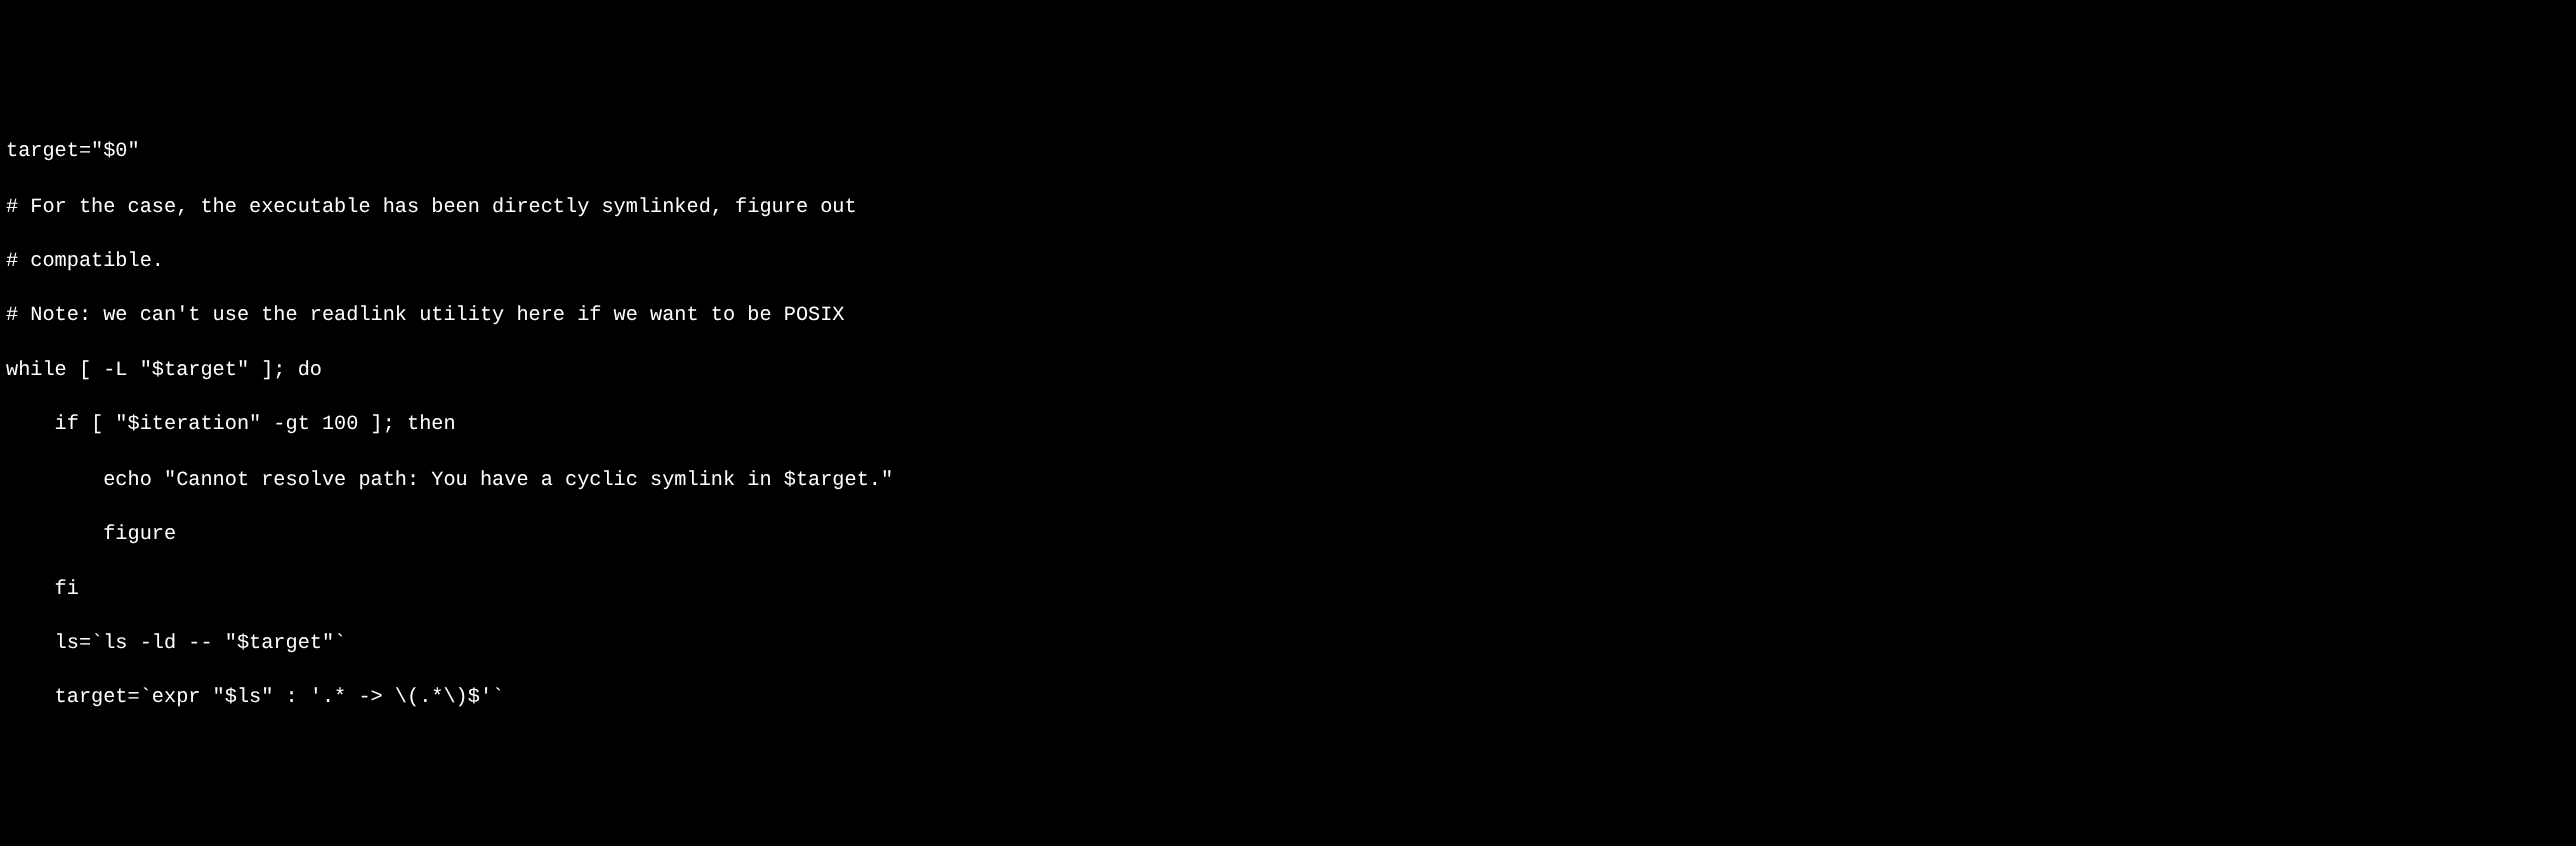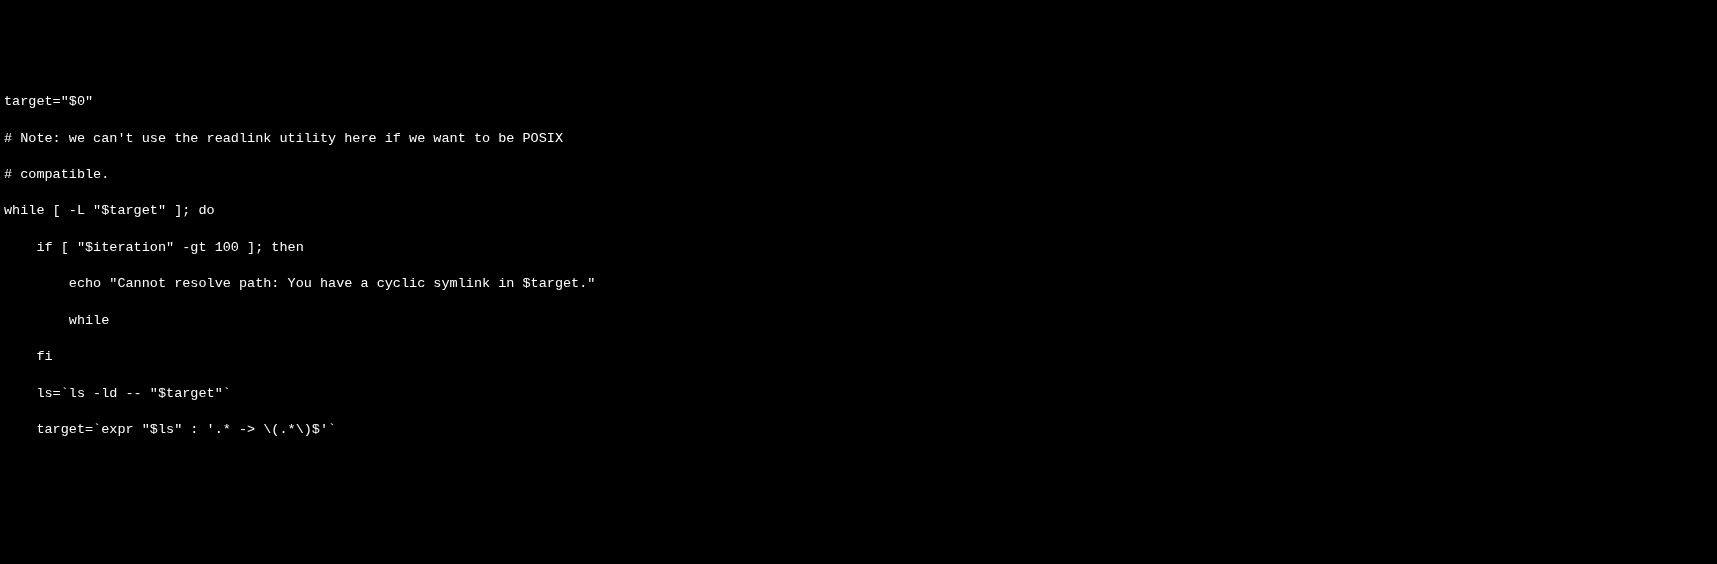--- a/index.html
+++ b/index.html
@@ -23,26 +23,27 @@
       white-space: pre;
     }
   </style>
 </head>
 <body>
 
 
 
 <div>
 <div class="terminal-line">target="$0"</div>
+<div class="terminal-line"># For the case, the executable has been directly symlinked, figure out</div>
+<div class="terminal-line"># compatible.</div>
 <div class="terminal-line"># Note: we can't use the readlink utility here if we want to be POSIX</div>
-<div class="terminal-line"># compatible.</div>
 <div class="terminal-line">while [ -L "$target" ]; do</div>
 <div class="terminal-line">    if [ "$iteration" -gt 100 ]; then</div>
 <div class="terminal-line">        echo "Cannot resolve path: You have a cyclic symlink in $target."</div>
-<div class="terminal-line">        while</div>
+<div class="terminal-line">        figure</div>
 <div class="terminal-line">    fi</div>
 <div class="terminal-line">    ls=`ls -ld -- "$target"`</div>
 <div class="terminal-line">    target=`expr "$ls" : '.* -&gt; \(.*\)$'`</div>
 
 
 <div class="terminal-line"></div>
 
 
 <div class="terminal-line"></div>
 

